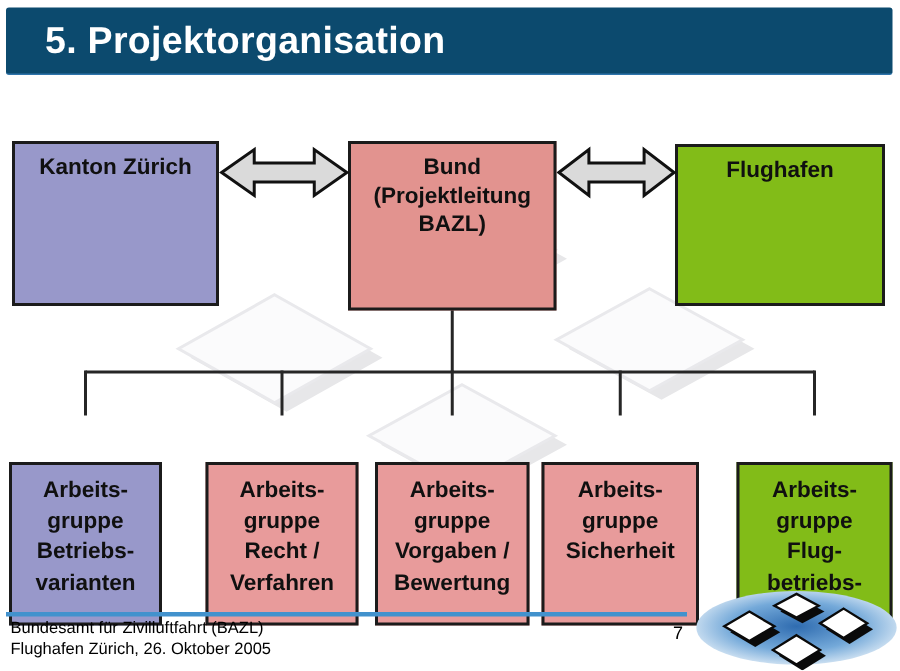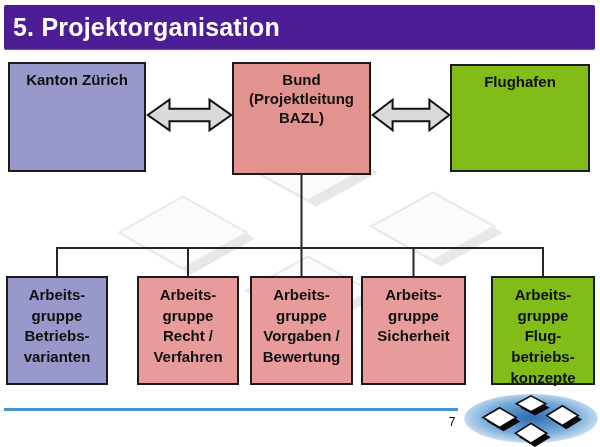--- a/index.html
+++ b/index.html
@@ -5,32 +5,32 @@
   html,body { margin:0; padding:0; background:#ffffff; }
   #slide {
     position:relative; width:600px; height:447px; overflow:hidden;
     background:#ffffff; font-family:"Liberation Sans", sans-serif;
   }
   .abs { position:absolute; box-sizing:border-box; }
 
   
   #title-bar {
     left:4px; top:5px; width:591px; height:45px;
-    background:#4c1d95; border-radius:2px;
-    display:flex; align-items:center; padding-left:9px;
+    background:#0c4a6e; border-radius:2px;
+    display:flex; align-items:center; padding-left:26px;
     border-bottom:1px solid #2e74ab;
   }
   #title-bar .title-text {
     color:#ffffff; font-size:25px; font-weight:bold; letter-spacing:0.2px;
   }
 
   
   .box {
     border:2px solid #1b1b1b; color:#101010; font-weight:bold;
-    text-align:center; white-space:pre-line;
+    text-align:center; white-space:pre-line;margin-top:32px;
   }
   .top-box  { font-size:15px; padding-top:6px;  line-height:1.28; }
   .bot-box  { font-size:15px; padding-top:7px;  line-height:1.38; }
 
   #box-kanton    { left:8px;   top:62px;  width:138px; height:110px; }
   #box-bund      { left:232px; top:62px;  width:139px; height:113px; }
   #box-flughafen { left:450px; top:64px;  width:140px; height:108px; }
 
   #box-ag1 { left:6px;   top:276px; width:102px; height:109px; }
   #box-ag2 { left:137px; top:276px; width:102px; height:109px; }
@@ -122,20 +122,24 @@
 Sicherheit</div>
 
   <div id="box-ag5" class="abs box bot-box" style="background-color: rgb(130, 188, 24);">Arbeits-
 gruppe
 Flug-
 betriebs-
 konzepte</div>
 
   <div id="footer-rule" class="abs"></div>
 
+  <div id="footer-text" class="abs">
+    <div>Bundesamt für Zivilluftfahrt (BAZL)</div>
+    <div>Flughafen Zürich, 26. Oktober 2005</div>
+  </div>
 
   <div id="page-number" class="abs">7</div>
 
   <svg id="logo-svg" class="abs" viewBox="0 0 140 56" aria-hidden="true">
     <defs>
       <radialGradient id="logo-blue" cx="50%" cy="48%" r="60%">
         <stop offset="0%" stop-color="#2f6cb0"></stop>
         <stop offset="55%" stop-color="#74a9d9"></stop>
         <stop offset="100%" stop-color="#eef5fb"></stop>
       </radialGradient>

